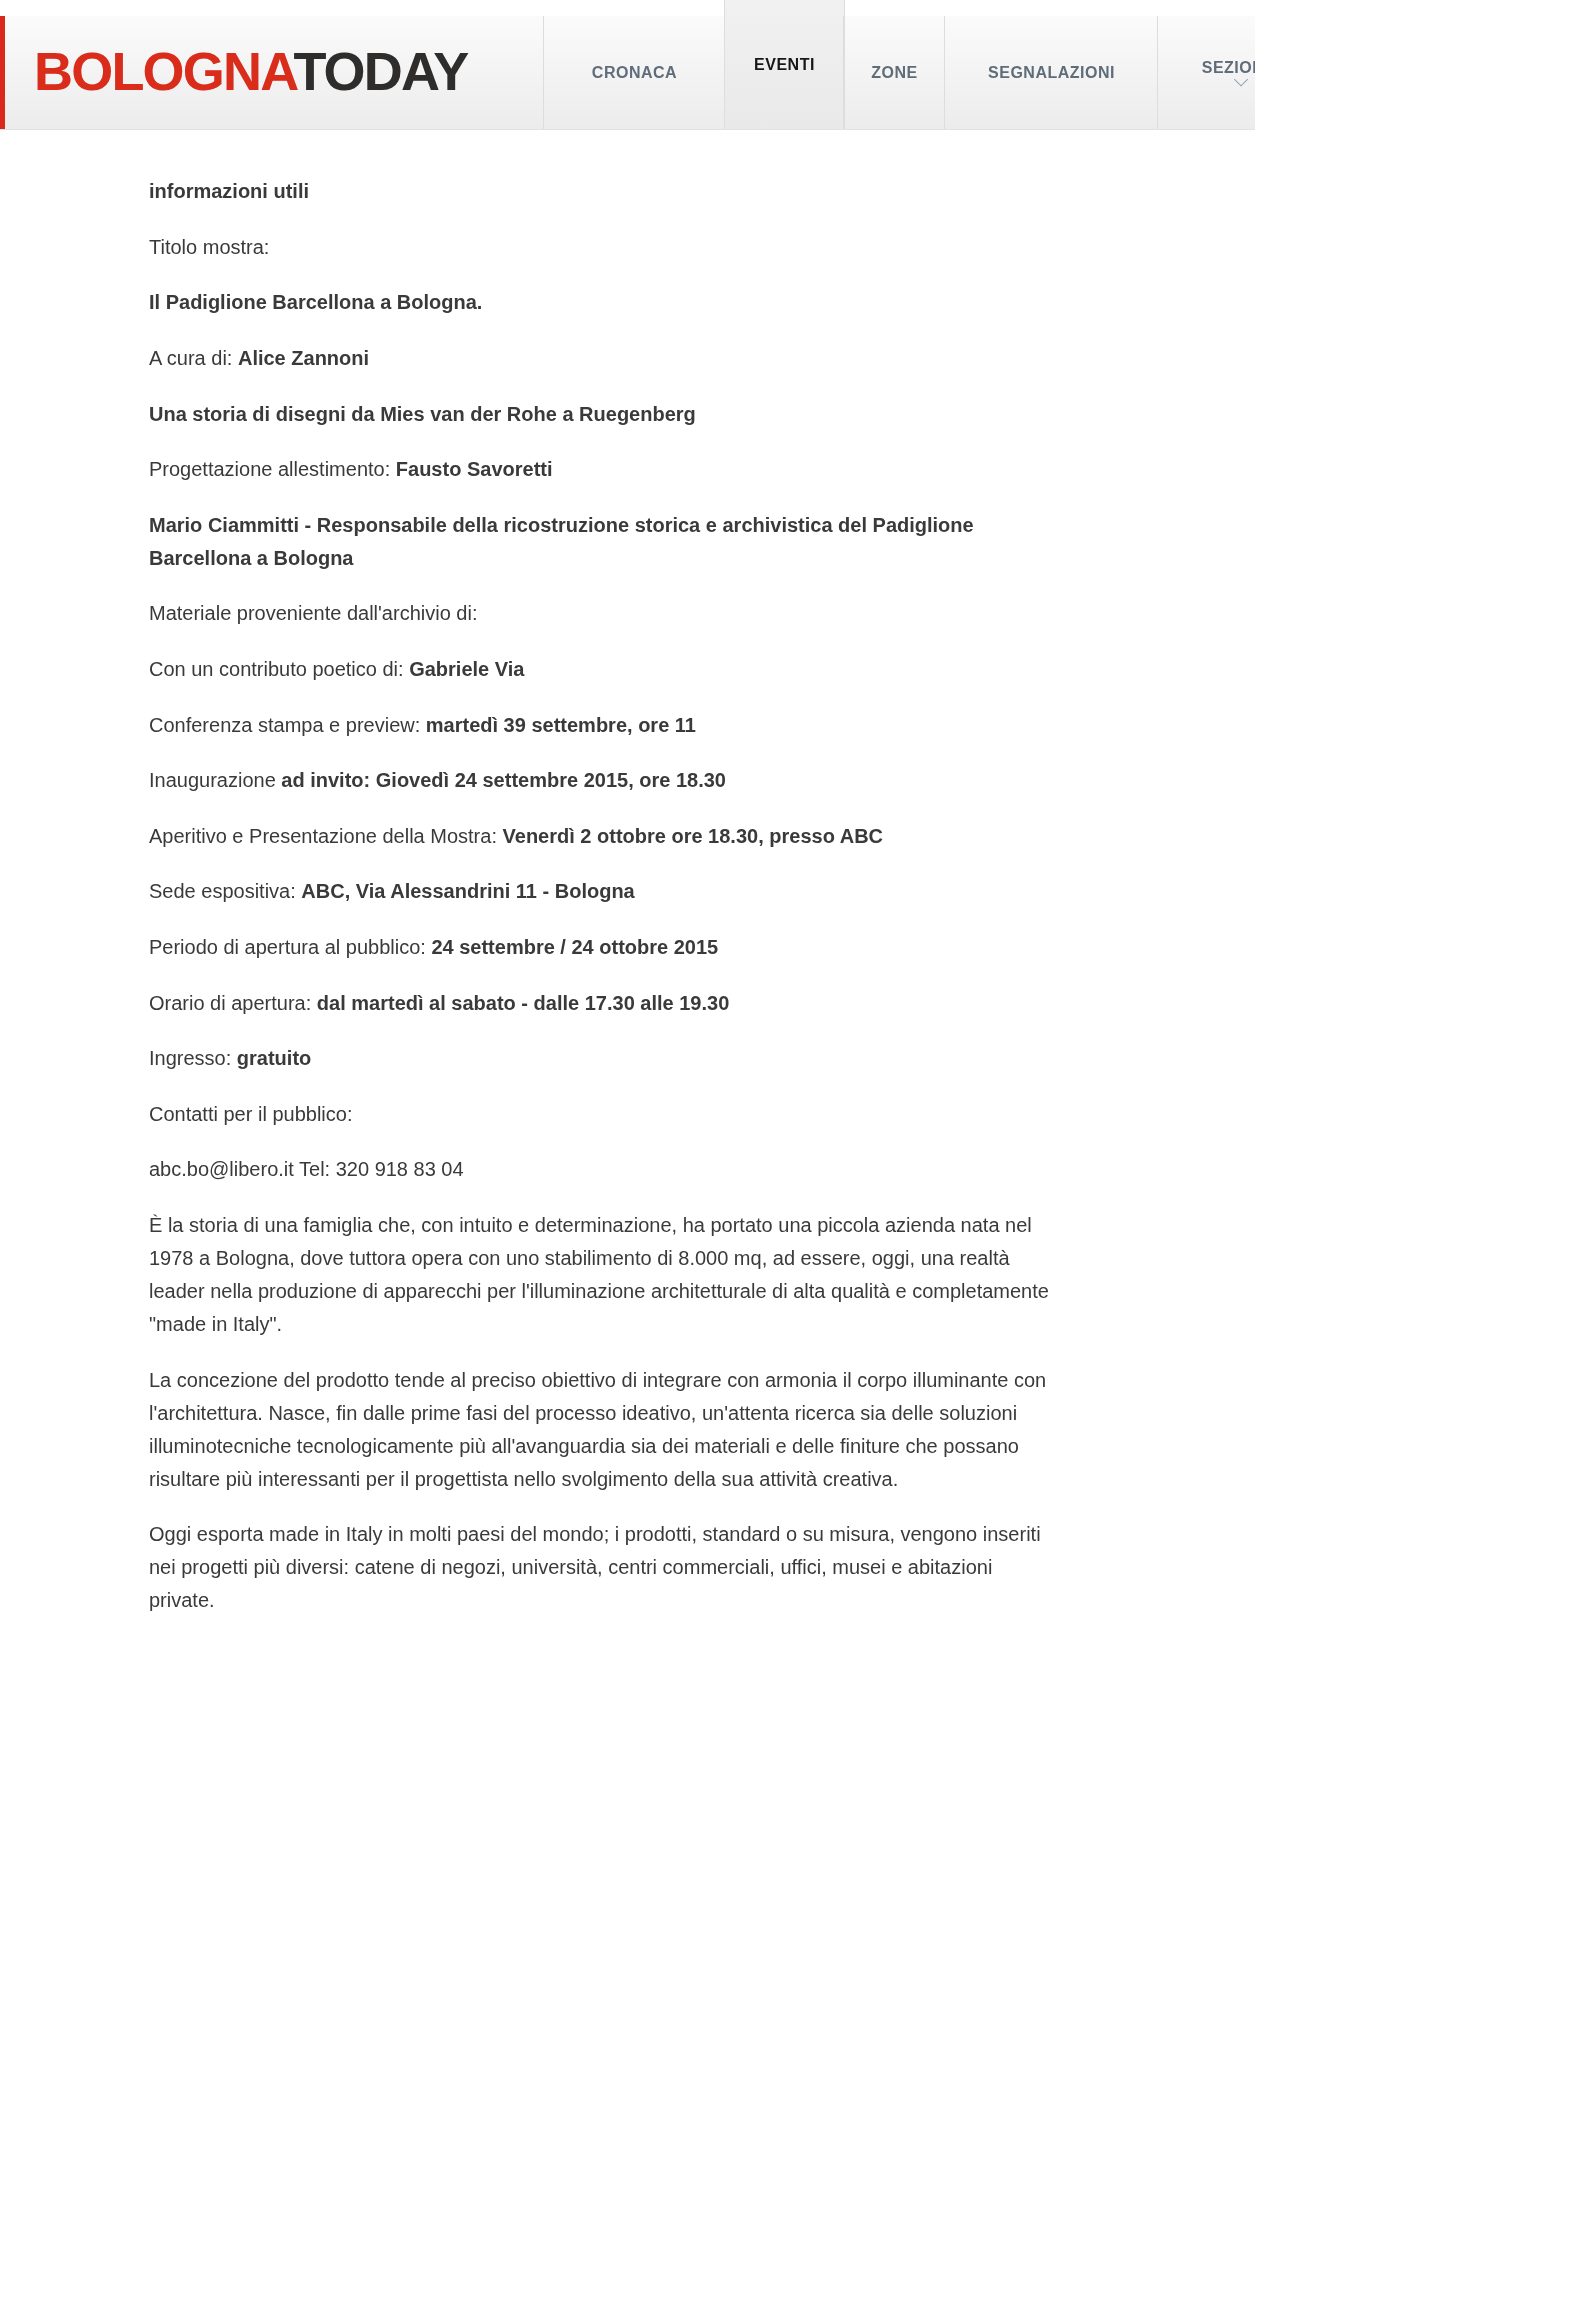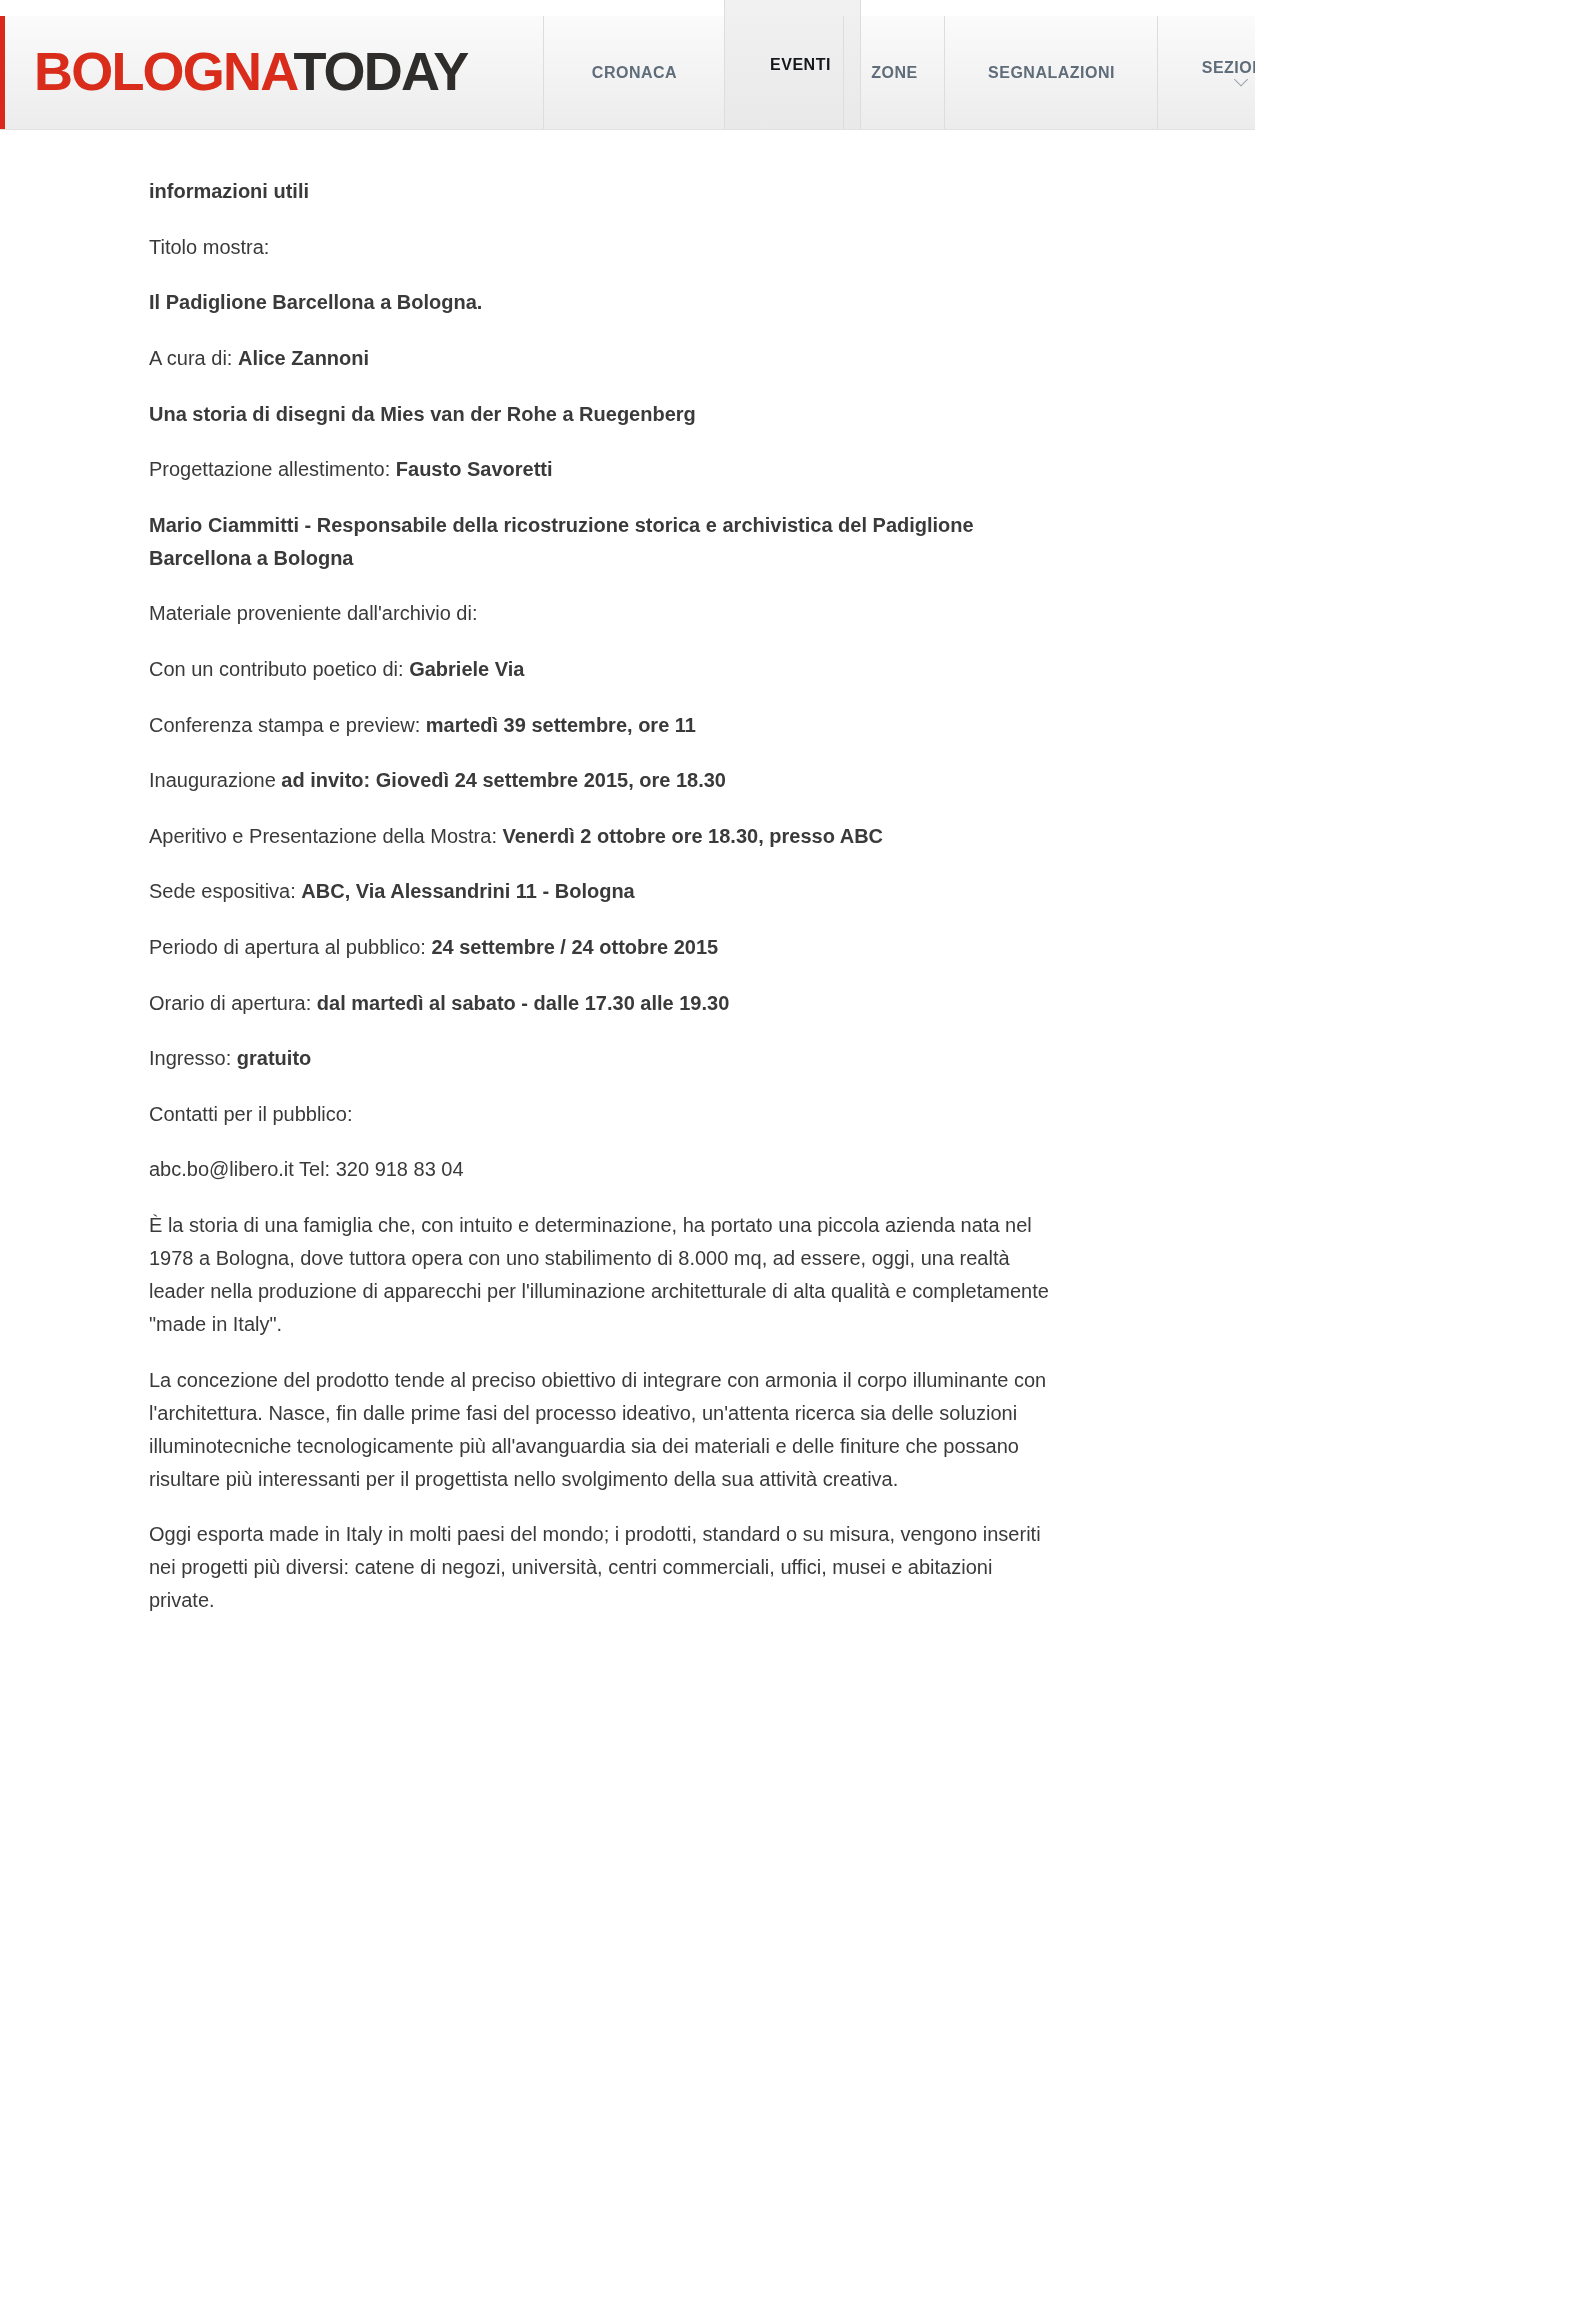--- a/index.html
+++ b/index.html
@@ -8,21 +8,21 @@
 
   
   .topstrip{height:16.3px;background:#ffffff;}
   .band{position:relative;height:113px;background:linear-gradient(180deg,#fbfbfb 0%,#ececec 100%);border-bottom:0.9px solid #e2e2e2;}
   .accent{position:absolute;left:0;top:0;width:5.4px;height:100%;background:#d8291c;}
   .logo{position:absolute;left:34px;top:50%;transform:translateY(-54%);font-size:54px;font-weight:bold;letter-spacing:-1.8px;white-space:nowrap;cursor:pointer;}
   .logo .red{color:#da2c1a;text-shadow:0 0.9px 0 rgba(120,10,0,0.15);}
   .logo .dark{color:#2e2d2c;text-shadow:0 0.9px 0 rgba(0,0,0,0.12);}
   .navcell{position:absolute;top:0;height:100%;display:flex;align-items:center;justify-content:center;border-left:0.9px solid #dddddd;cursor:pointer;}
   .navcell .lbl{font-size:16px;font-weight:bold;color:#5f6c79;letter-spacing:0.5px;}
-  .navcell.active{top:-16.3px;height:calc(100% + 16.3px);background:linear-gradient(180deg,#f1f1f1 0%,#e9e9e9 100%);border-right:0.9px solid #dddddd;padding-left:16px;}
+  .navcell.active{top:-16.3px;height:calc(100% + 16.3px);background:linear-gradient(180deg,#f1f1f1 0%,#e9e9e9 100%);border-right:0.9px solid #dddddd;}
   .navcell.active .lbl{color:#15171a;}
   .navcell.lastcell{border-right:0.9px solid #dddddd;}
   .chev{display:inline-block;width:9px;height:9px;border-right:1.8px solid #9aa4ae;border-bottom:1.8px solid #9aa4ae;transform:rotate(45deg) translate(-1.8px,-1.8px);margin-left:11px;}
   .searchwrap{position:absolute;left:1336px;top:35px;width:215px;height:43px;}
   .searchwrap input{width:100%;height:100%;box-sizing:border-box;border:0.9px solid #c9c9c9;border-radius:2.7px;padding:0 12.7px;font-size:22px;color:#444444;background:#ffffff;font-family:"Liberation Sans", sans-serif;outline:none;}
   .searchwrap input::placeholder{color:#9f9f9f;}
 
   
   .article{padding:45px 0 0 149px;}
   .line{width:905px;margin:0 0 22.6px 0;font-size:20px;line-height:33px;color:#3a3a3a;}

